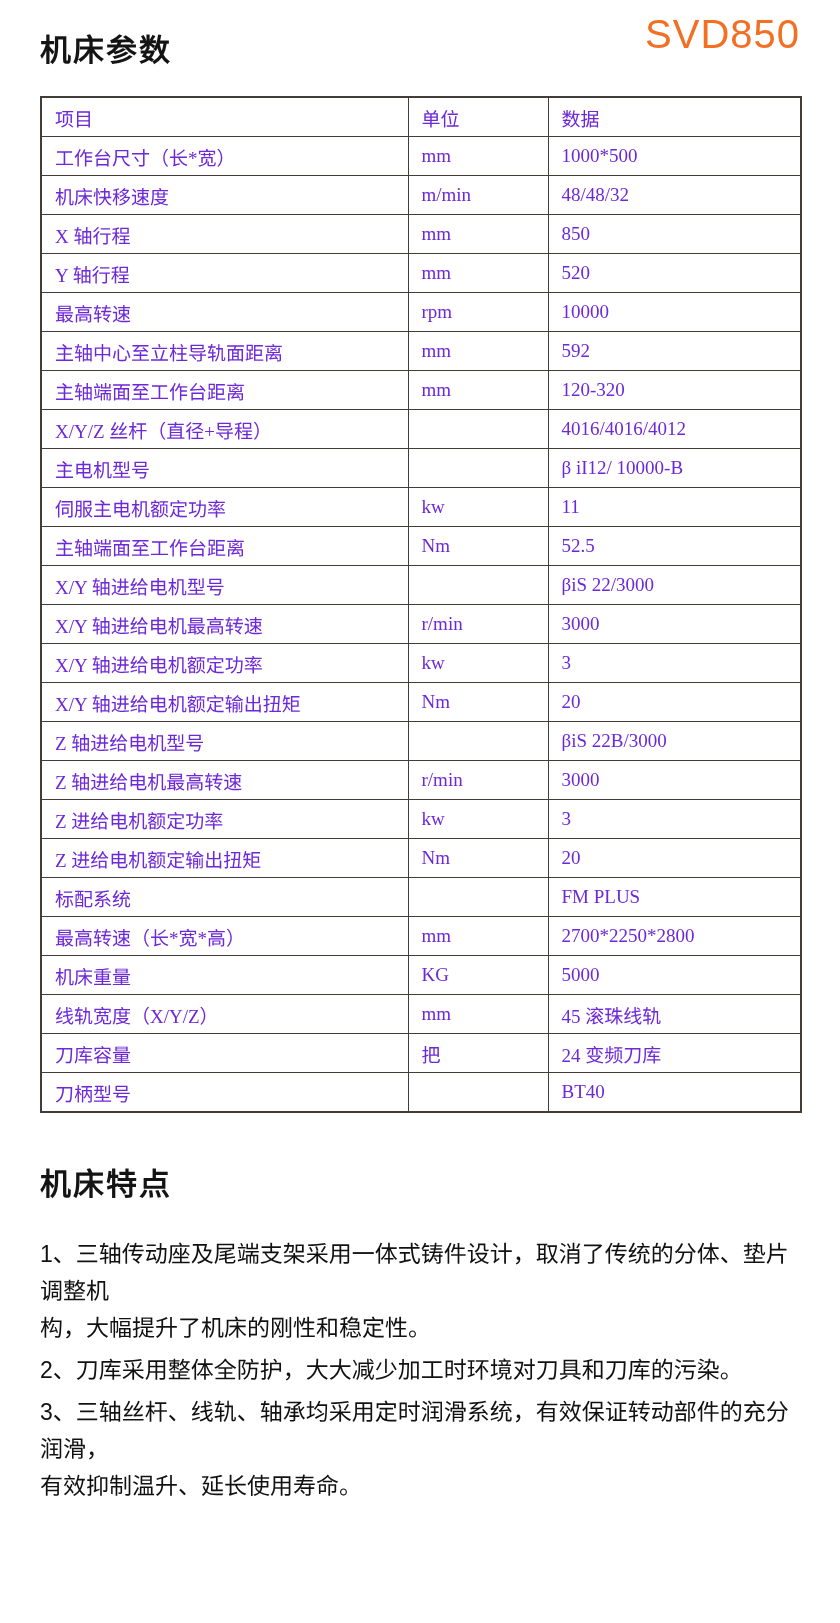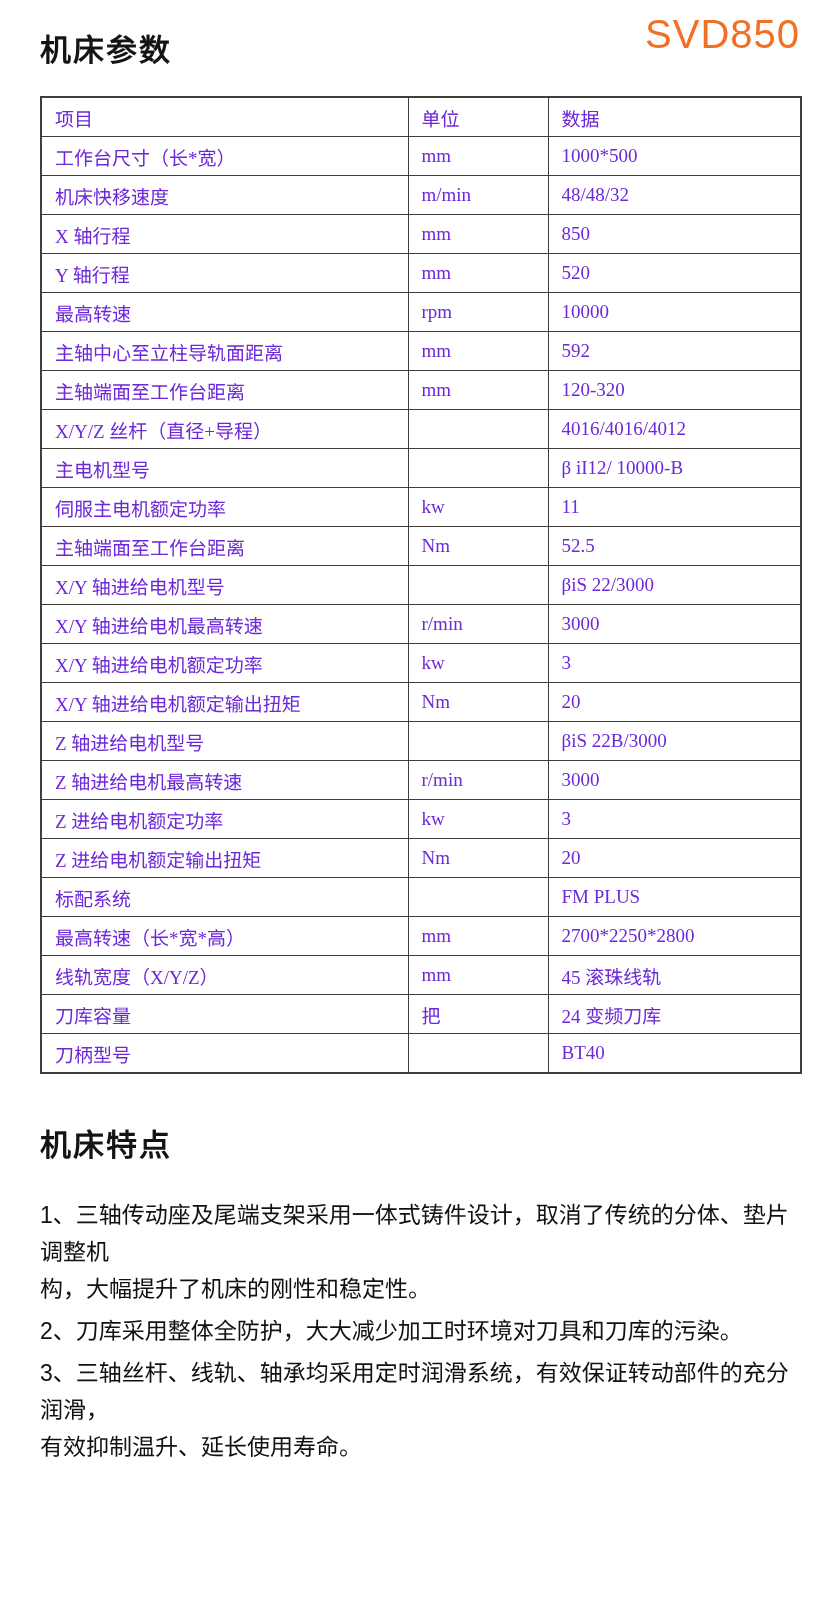--- a/index.html
+++ b/index.html
@@ -232,20 +232,25 @@
       <td></td>
       <td>FM PLUS</td>
     </tr>
 
     <tr>
       <td>最高转速（长*宽*高）</td>
       <td>mm</td>
       <td>2700*2250*2800</td>
     </tr>
 
+    <tr>
+      <td>机床重量</td>
+      <td>KG</td>
+      <td>5000</td>
+    </tr>
 
     <tr>
       <td>线轨宽度（X/Y/Z）</td>
       <td>mm</td>
       <td>45 滚珠线轨</td>
     </tr>
 
     <tr>
       <td>刀库容量</td>
       <td>把</td>

